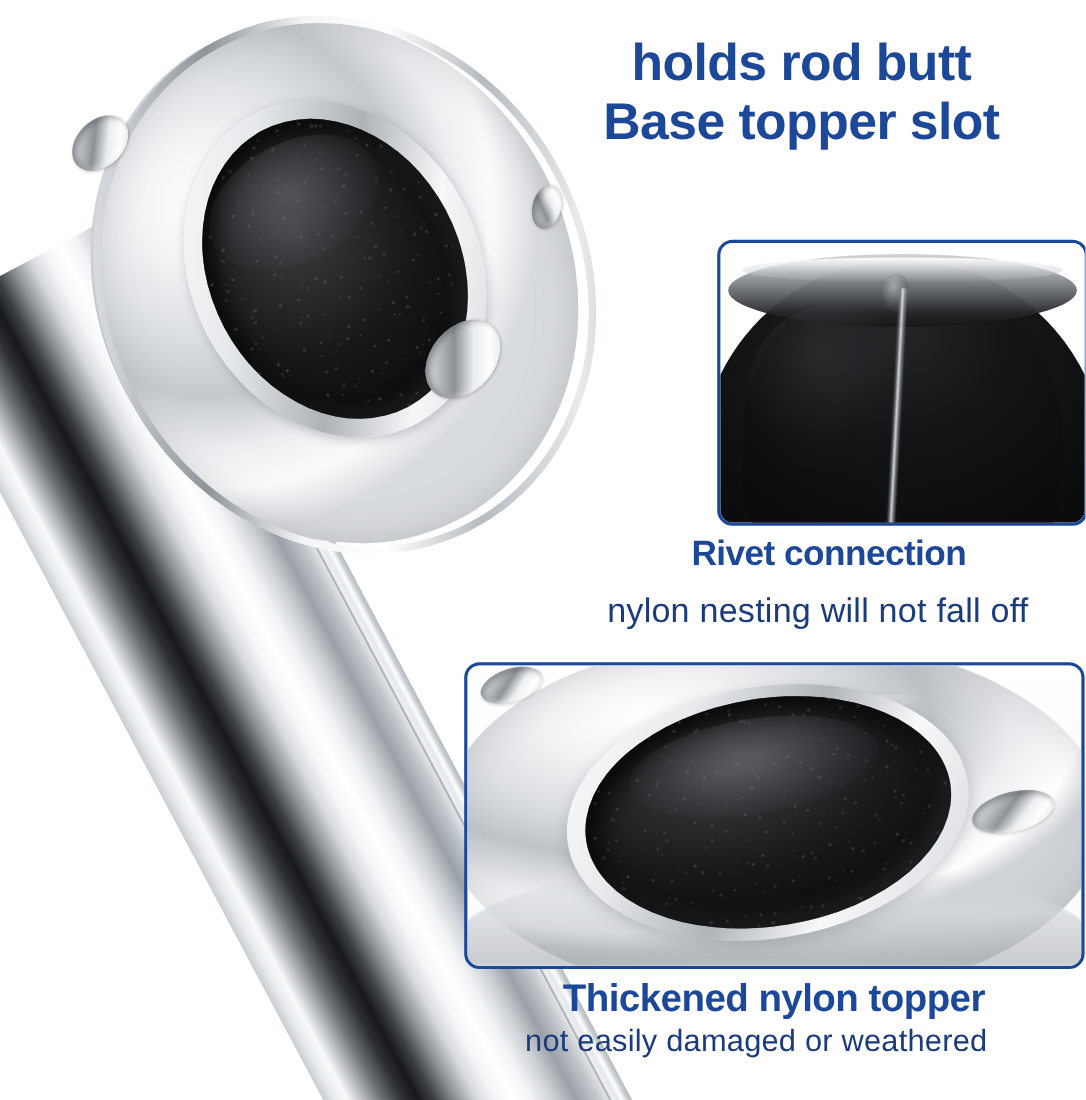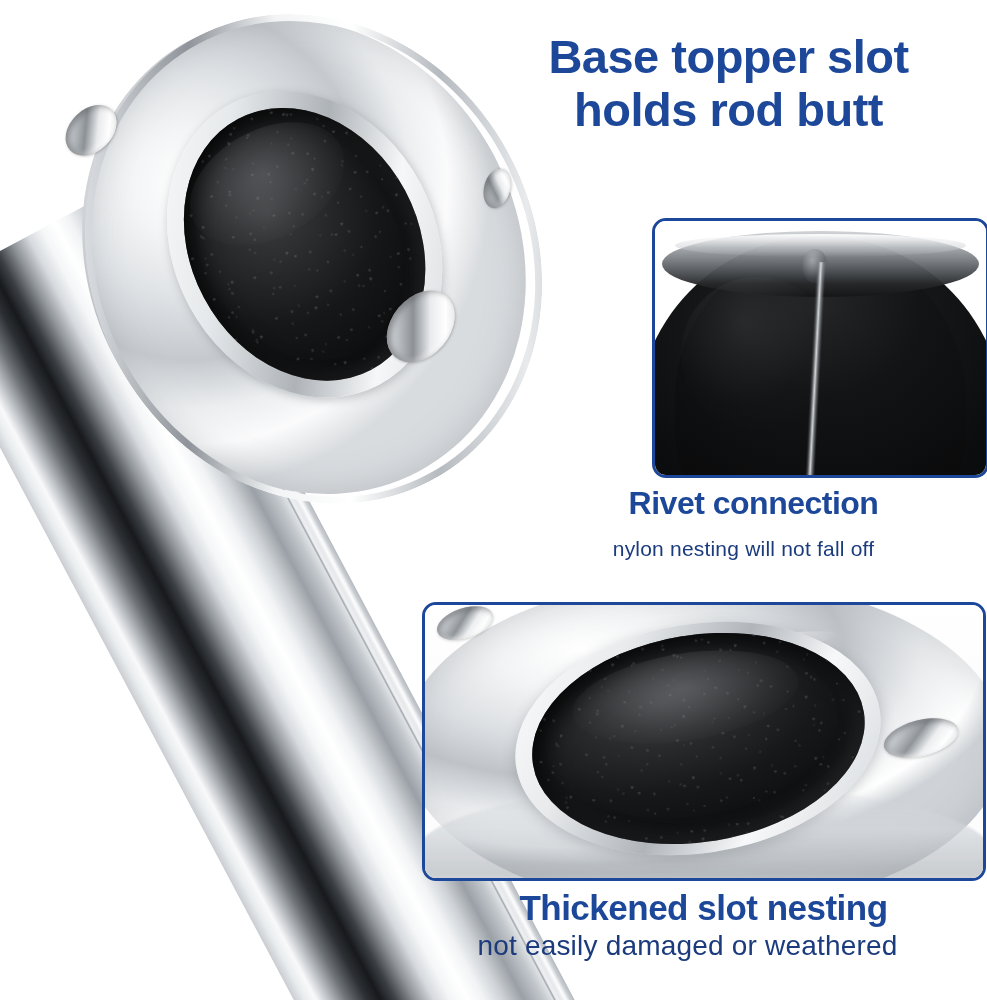--- a/index.html
+++ b/index.html
@@ -320,21 +320,21 @@
   #rivet-headline {
     left: 520px;
     top: 485px;
     width: 467px;
     font-size: 32px;
   }
   #rivet-subline {
     left: 500px;
     top: 537px;
     width: 487px;
-    font-size: 21px;
+    font-size: 31px;
   }
 
   
   #inset-nylon {
     left: 422px;
     top: 602px;
     width: 558px;
     height: 273px;
   }
   .nylon-scene {
@@ -461,22 +461,22 @@
         <div class="nylon-grain"></div>
         <div class="nylon-topglow"></div>
       </div>
       <div class="screw screw-top"></div>
       <div class="screw screw-bottom"></div>
       <div class="screw screw-right"></div>
     </div>
   </div>
 
   <div class="headline" id="main-headline">
+    <div>holds rod butt</div>
     <div>Base topper slot</div>
-    <div>holds rod butt</div>
   </div>
 
   <div class="inset" id="inset-rivet">
     <div class="rivet-scene">
       <div class="rivet-cup"></div>
       <div class="rivet-inner-shadow"></div>
       <div class="rivet-lip"></div>
       <div class="rivet-lip-hi"></div>
       <div class="rivet-sheen"></div>
       <div class="rivet-line-top"></div>
@@ -495,16 +495,16 @@
       <div class="nylon-oval-ring"></div>
       <div class="nylon-oval">
         <div class="nylon-grain"></div>
         <div class="nylon-oval-glow"></div>
       </div>
       <div class="inset-screw" id="inset-screw-tl"></div>
       <div class="inset-screw" id="inset-screw-br"></div>
     </div>
   </div>
 
-  <div class="headline" id="nylon-headline">Thickened slot nesting</div>
+  <div class="headline" id="nylon-headline">Thickened nylon topper</div>
   <div class="subline" id="nylon-subline">not easily damaged or weathered</div>
 
 </div>
 
 </body></html>

